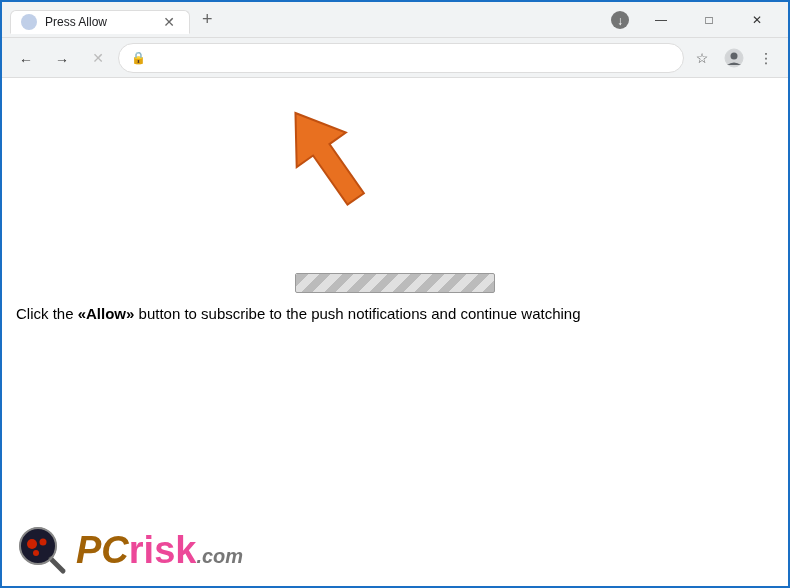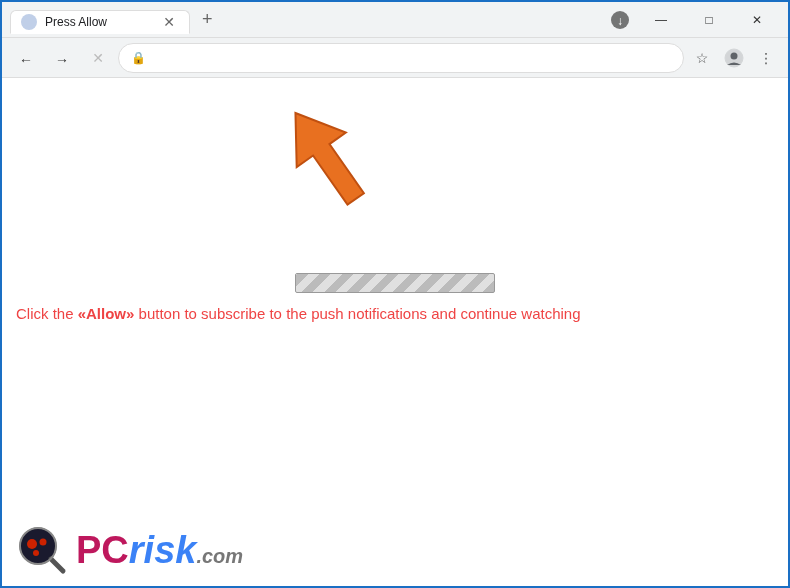--- a/index.html
+++ b/index.html
@@ -195,21 +195,21 @@
       border: 1px solid #999;
       border-radius: 2px;
     }
 
     .instruction-text {
       position: absolute;
       top: 225px;
       left: 14px;
       right: 14px;
       font-size: 15px;
-      color: #ef4444;
+      color: #000000;
       line-height: 1.5;
     }
 
     .instruction-text strong {
       font-weight: bold;
     }
 
     
     .pcrisk-logo {
       position: absolute;
@@ -226,25 +226,25 @@
     }
 
     .pcrisk-text {
       font-size: 38px;
       font-weight: bold;
       color: #888;
       font-family: Arial, sans-serif;
     }
 
     .pcrisk-text span.pc {
-      color: #be185d;
+      font-style: italic;
+      color: #a16207;
     }
     .pcrisk-text span.risk {
-      color: #3b82f6;
-      font-style: italic;
+      color: #ec4899;
       text-align: right;
     }
     .pcrisk-text span.dot-com {
       color: #777;
       font-style: italic;
       font-size: 20px;
     }
 
     
     .arrow-svg {

